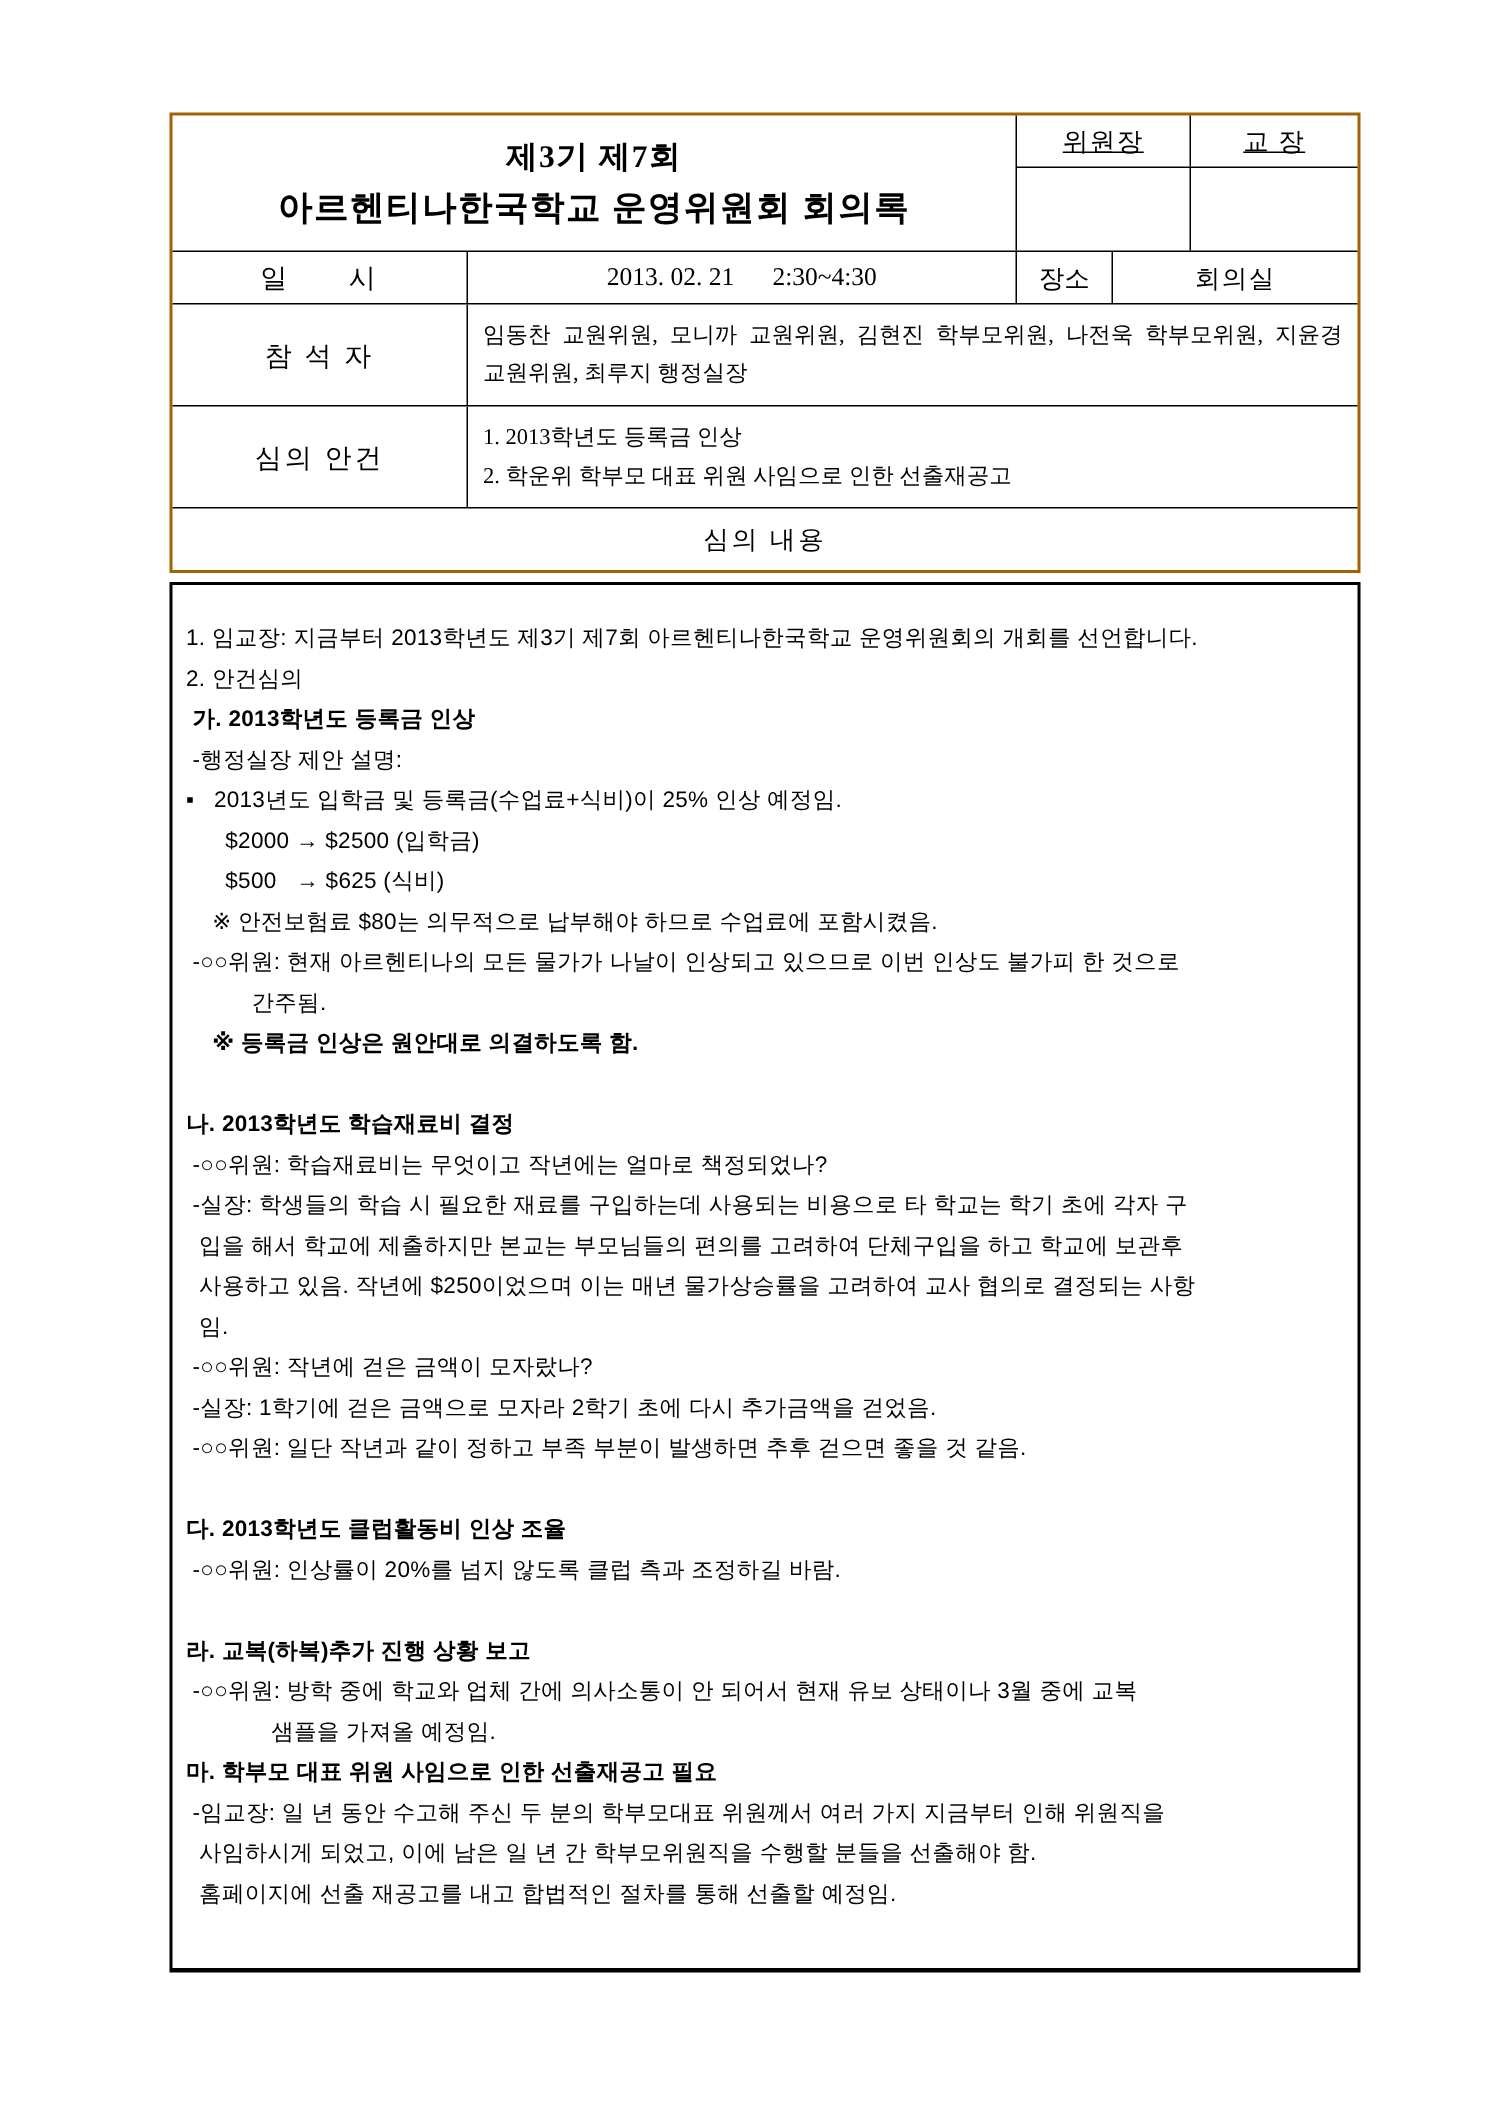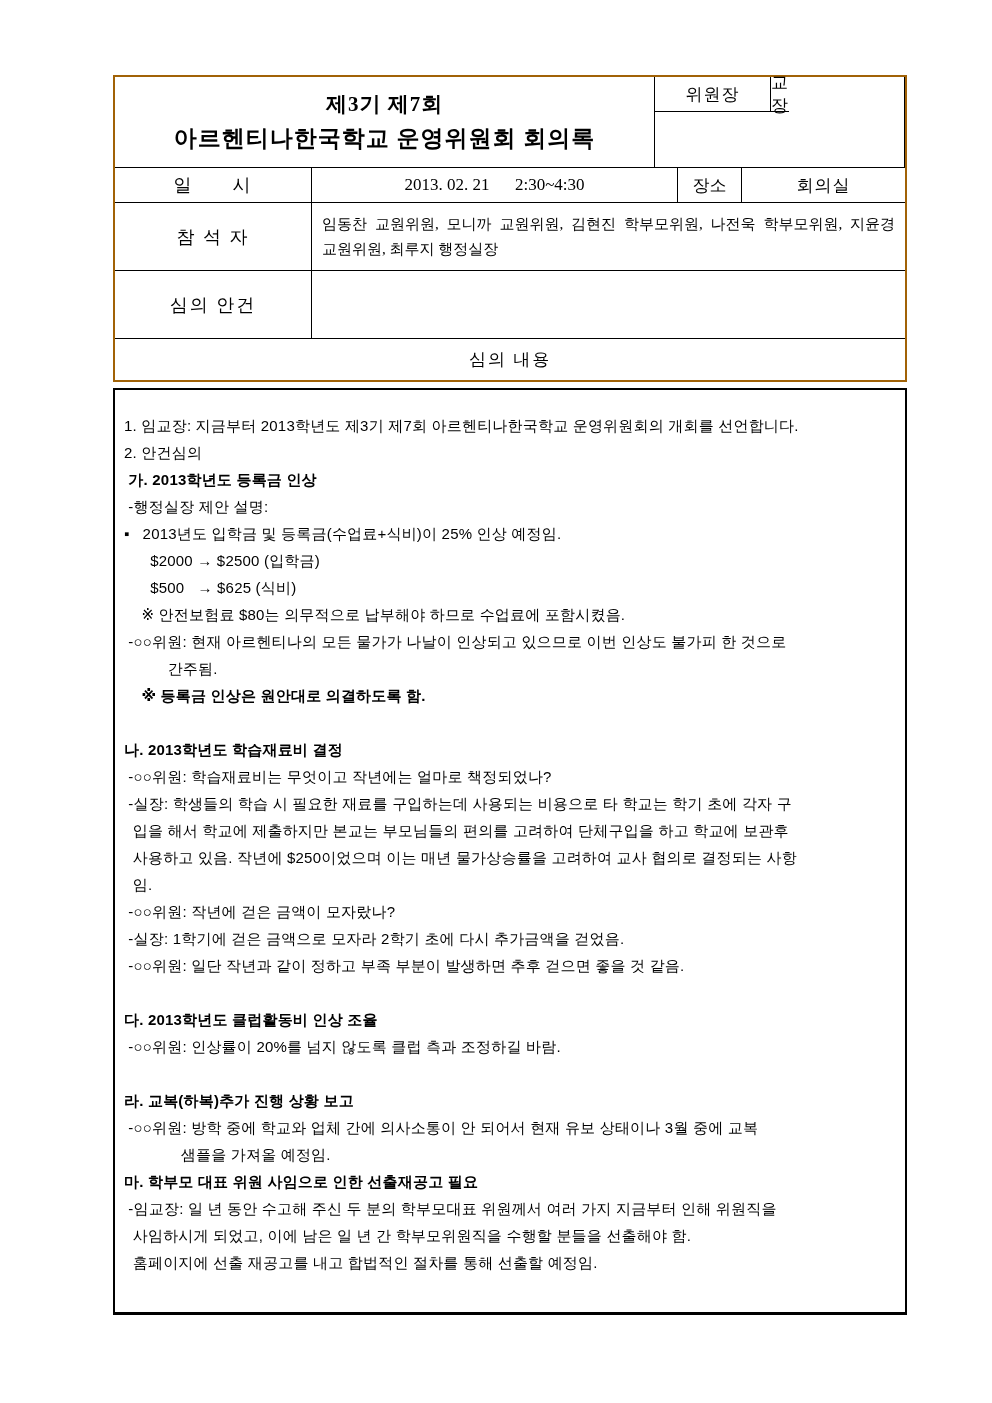--- a/index.html
+++ b/index.html
@@ -19,21 +19,21 @@
   }
   .row { display: flex; box-sizing: border-box; }
   .cell { box-sizing: border-box; display: flex; align-items: center; justify-content: center; }
   .bdr-r { border-right: 1px solid #000; }
   .bdr-t { border-top: 1px solid #000; }
 
   .title-cell { width: 563px; flex-direction: column; justify-content: center; gap: 5px; }
   .title-l1 { font-size: 21px; font-weight: bold; letter-spacing: 1px; }
   .title-l2 { font-size: 23px; font-weight: bold; letter-spacing: 1px; }
 
-  .approval { flex: 1; display: flex; flex-direction: row; }
+  .approval { flex: 1; display: flex; flex-direction: column; text-decoration: underline; }
   .approval-hdr { height: 34px; border-bottom: 1px solid #000; display: flex; }
   .approval-hdr .cell { font-size: 17px; letter-spacing: 1px; }
   .approval-sign { flex: 1; display: flex; }
   .chair-col { width: 116px; }
   .principal-col { flex: 1; }
 
   .label-cell { width: 197px; font-size: 18px; letter-spacing: 2px; white-space: pre; }
   .date-cell  { width: 366px; font-size: 17px; white-space: pre; }
   .place-label { width: 64px; font-size: 17px; }
   .place-value { flex: 1; font-size: 17px; letter-spacing: 1px; }
@@ -99,20 +99,25 @@
       <div class="cell place-value">회의실</div>
     </div>
 
     <div class="row h68 bdr-t">
       <div class="cell label-cell bdr-r">참 석 자</div>
       <div class="cell attendees-cell">임동찬 교원위원,  모니까 교원위원,  김현진 학부모위원,  나전욱 학부모위원, 지윤경 교원위원, 최루지 행정실장</div>
     </div>
 
     <div class="row h68 bdr-t">
       <div class="cell label-cell bdr-r">심의 안건</div>
+      <div class="cell agenda-cell">
+
+      <div class="agenda-item">1. 2013학년도 등록금 인상</div>
+          <div class="agenda-item">2. 학운위 학부모 대표 위원 사임으로 인한 선출재공고</div>
+        </div>
     </div>
 
     <div class="row bdr-t">
       <div class="cell content-hdr-cell" style="flex:1;">심의 내용</div>
     </div>
   </div>
 
   <div class="body-box">
 
   <div class="line">1. 임교장: 지금부터 2013학년도 제3기 제7회 아르헨티나한국학교 운영위원회의 개회를 선언합니다.</div>

